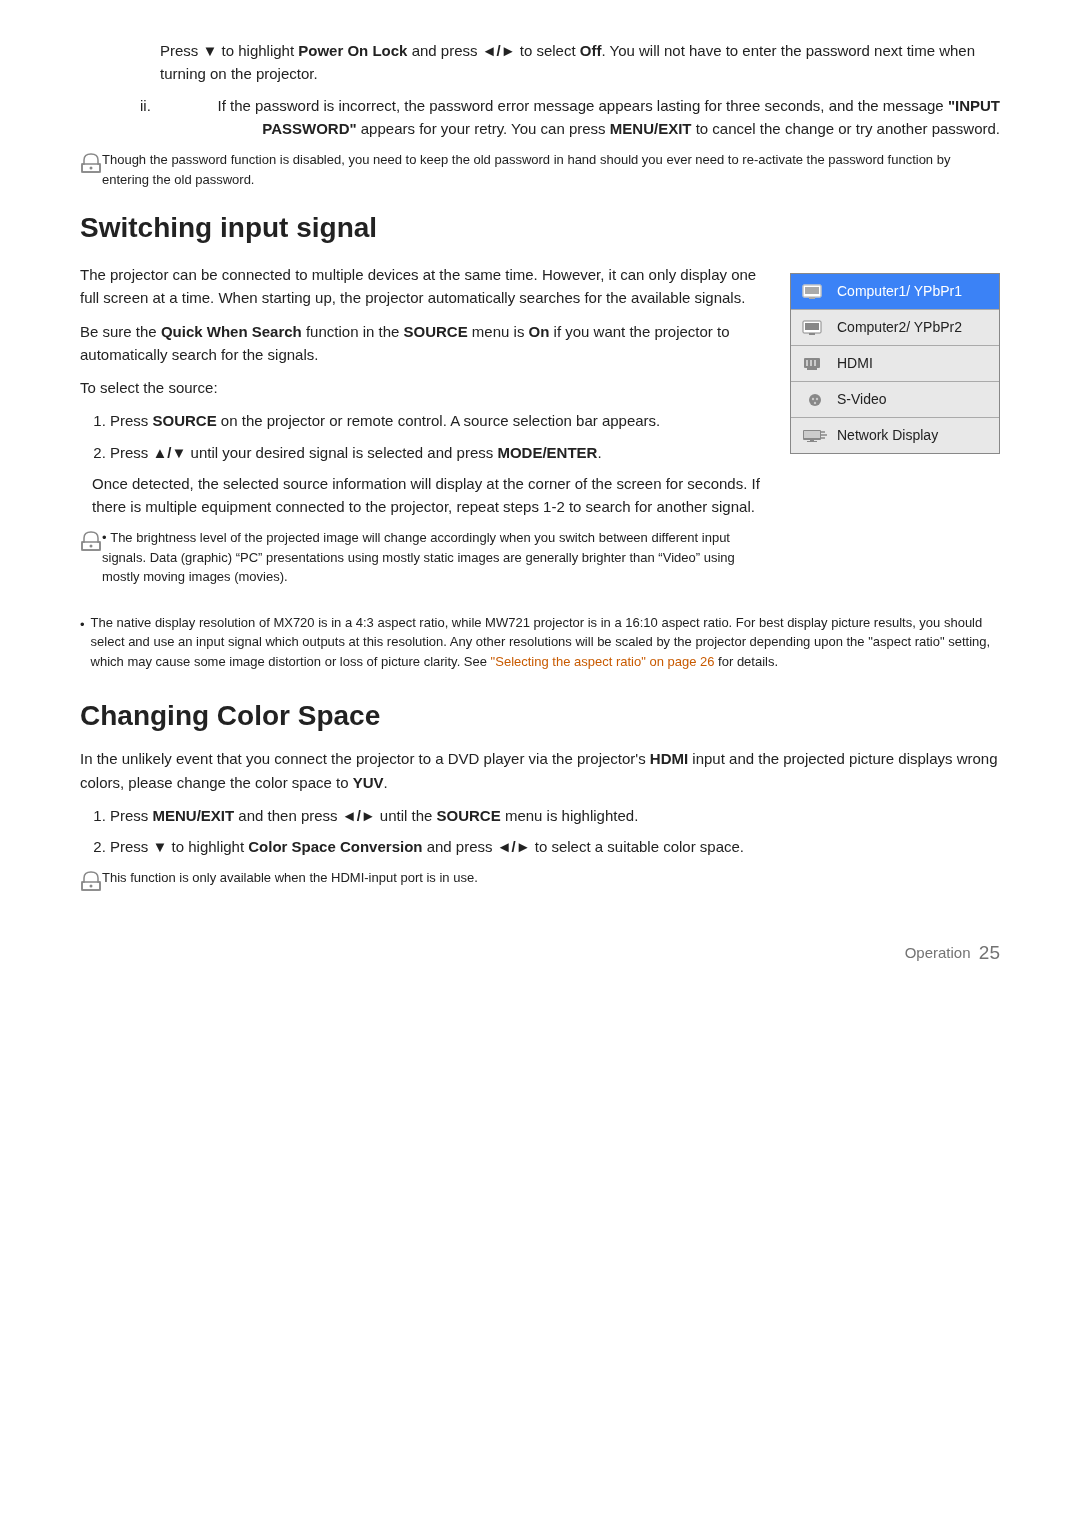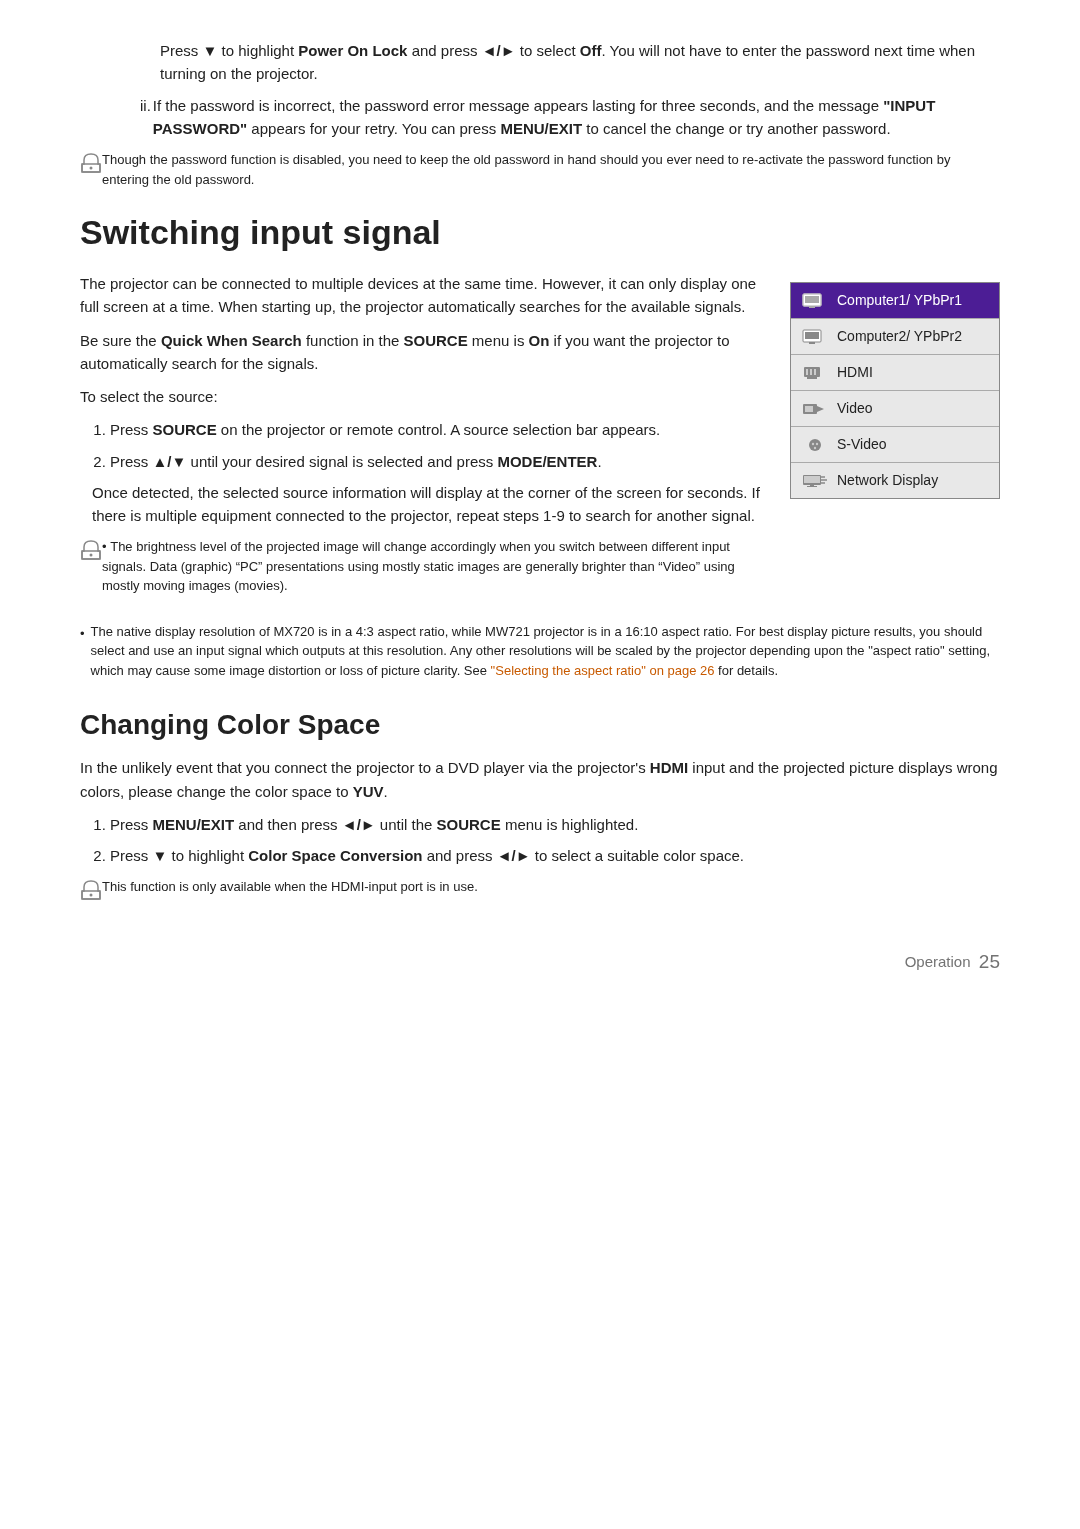--- a/index.html
+++ b/index.html
@@ -13,21 +13,21 @@
       font-size: 15px;
       color: #222;
       background: #fff;
       width: 1080px;
       min-height: 1529px;
       padding: 40px 80px 60px 80px;
       line-height: 1.5;
     }
 
     h1.section-title {
-      font-size: 34px;
+      font-size: 28px;
       font-weight: bold;
       color: #222;
       margin: 18px 0 14px 0;
       font-family: Arial, Helvetica, sans-serif;
     }
 
     h2.sub-title {
       font-size: 28px;
       font-weight: bold;
       color: #222;
@@ -75,21 +75,21 @@
       border-bottom: 1px solid #aaa;
       font-size: 14px;
       gap: 8px;
     }
 
     .source-menu-item:last-child {
       border-bottom: none;
     }
 
     .source-menu-item.highlighted {
-      background: #4c1d95;
+      background: #3b82f6;
       color: #fff;
     }
 
     .source-menu-item .item-icon {
       width: 28px;
       height: 18px;
       flex-shrink: 0;
       display: flex;
       align-items: center;
       justify-content: center;
@@ -150,21 +150,21 @@
 </head>
 <body>
 
 <div>
 
   <div style="margin-bottom:8px;">
     <div style="margin-left: 80px; margin-bottom:10px;">
       Press <strong>▼</strong> to highlight <strong>Power On Lock</strong> and press <strong>◄/►</strong> to select <strong>Off</strong>. You will not have to enter the password next time when turning on the projector.
     </div>
 
-    <div style="margin-left: 60px; display:flex; gap:2px;">
+    <div style="margin-left: 60px; display:flex; gap:2px;text-align:right;">
       <span style="font-weight:normal;">ii.</span>
       <span>
         If the password is incorrect, the password error message appears lasting for three seconds, and the message <strong>"INPUT PASSWORD"</strong> appears for your retry. You can press <strong>MENU/EXIT</strong> to cancel the change or try another password.
       </span>
     </div>
 
     <div class="note-wrapper">
       <span class="note-cap-icon">
         <svg width="22" height="22" viewBox="0 0 22 22">
           <path d="M4 8 Q4 2 11 2 Q18 2 18 8 L18 12 L20 12 L20 20 L2 20 L2 12 L4 12 Z" fill="none" stroke="#888" stroke-width="1.5"></path>
@@ -188,21 +188,21 @@
 
       <p>To select the source:</p>
 
       <ol>
         <li>
           Press <strong>SOURCE</strong> on the projector or remote control. A source selection bar appears.
         </li>
         <li>
           Press <strong>▲/▼</strong> until your desired signal is selected and press <strong>MODE/ENTER</strong>.
 
-          <div style="margin-top:8px; margin-left:-18px; padding-left:0px;">Once detected, the selected source information will display at the corner of the screen for seconds. If there is multiple equipment connected to the projector, repeat steps 1-9 to search for another signal.</div>
+          <div style="margin-top:8px; margin-left:-18px; padding-left:0px;">Once detected, the selected source information will display at the corner of the screen for seconds. If there is multiple equipment connected to the projector, repeat steps 1-2 to search for another signal.</div>
         </li>
       </ol>
 
       <div class="note-wrapper" style="margin-top:10px;">
         <span class="note-cap-icon">
           <svg width="22" height="22" viewBox="0 0 22 22">
             <path d="M4 8 Q4 2 11 2 Q18 2 18 8 L18 12 L20 12 L20 20 L2 20 L2 12 L4 12 Z" fill="none" stroke="#888" stroke-width="1.5"></path>
             <rect x="2" y="12" width="18" height="8" rx="1" fill="none" stroke="#888" stroke-width="1.5"></rect>
             <circle cx="11" cy="16" r="1.5" fill="#888"></circle>
           </svg>
@@ -244,30 +244,20 @@
             <rect x="2" y="2" width="16" height="10" rx="1" fill="#888"></rect>
             <rect x="5" y="12" width="10" height="2" fill="#888"></rect>
             <rect x="4" y="4" width="2" height="6" fill="#ccc"></rect>
             <rect x="8" y="4" width="2" height="6" fill="#ccc"></rect>
             <rect x="12" y="4" width="2" height="6" fill="#ccc"></rect>
           </svg>
         </span>
         <span class="item-label">HDMI</span>
       </div>
 
-      <div class="source-menu-item">
-        <span class="item-icon">
-          <svg width="26" height="16" viewBox="0 0 26 16">
-            <rect x="1" y="3" width="14" height="10" rx="1" fill="#888"></rect>
-            <polygon points="15,5 22,8 15,11" fill="#888"></polygon>
-            <rect x="3" y="5" width="8" height="6" fill="#ccc"></rect>
-          </svg>
-        </span>
-        <span class="item-label">Video</span>
-      </div>
 
       <div class="source-menu-item">
         <span class="item-icon">
           <svg width="26" height="16" viewBox="0 0 26 16">
             <circle cx="13" cy="8" r="6" fill="#888"></circle>
             <circle cx="11" cy="7" r="1.2" fill="#ccc"></circle>
             <circle cx="15" cy="7" r="1.2" fill="#ccc"></circle>
             <circle cx="13" cy="11" r="1.2" fill="#ccc"></circle>
           </svg>
         </span>

